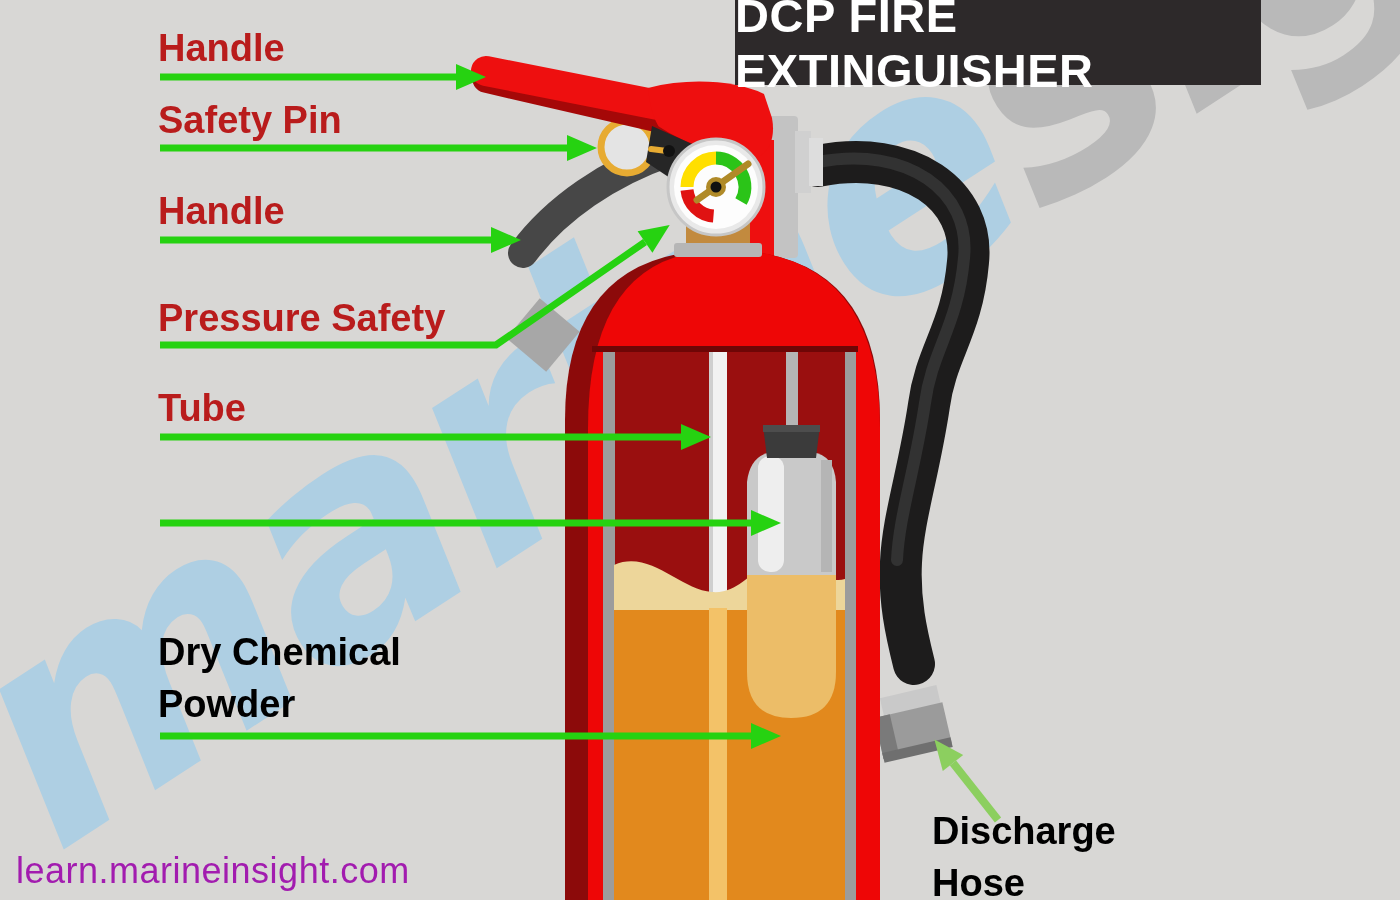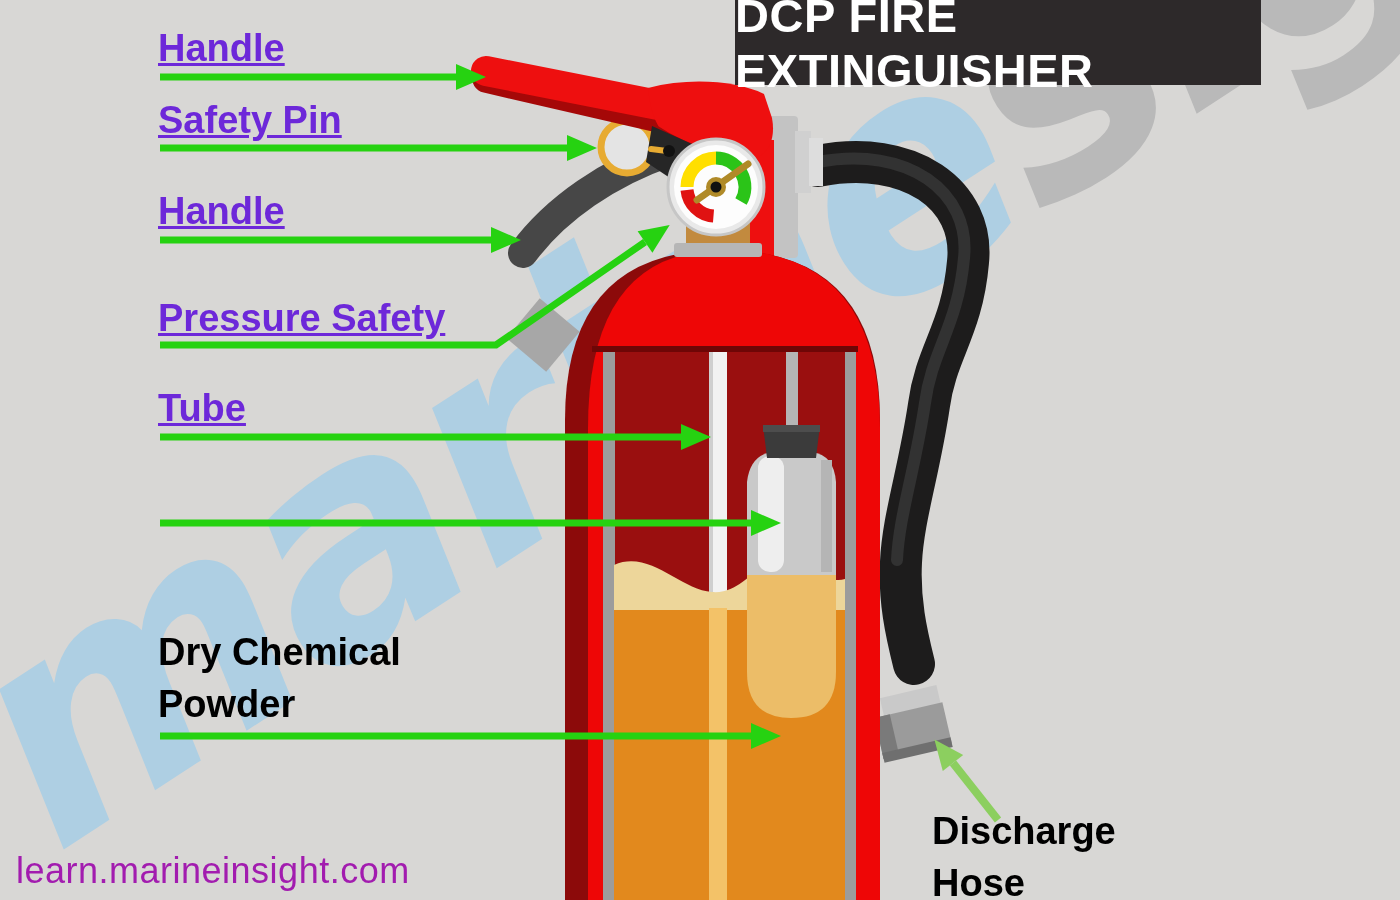--- a/index.html
+++ b/index.html
@@ -10,21 +10,21 @@
              transform:rotate(-33deg);transform-origin:0 100%;
              font:italic 700 310px "DejaVu Sans",sans-serif;white-space:nowrap;
              letter-spacing:-8px;pointer-events:none;}
   .wm-blue{color:#aecfe3;}
   .wm-gray{color:#b9b9b9;}
   
   .diagram{position:absolute;left:0;top:0;z-index:2;}
   
   .lbl{position:absolute;z-index:3;font-weight:700;font-size:38px;line-height:52px;
        white-space:pre-line;letter-spacing:0px;}
-  .lbl-red{color:#6d28d9;text-decoration:underline;}
+  .lbl-red{color:#b91c1c;}
   .lbl-orange{color:#000000;}
   #lbl-handle-top{left:158px;top:22px;}
   #lbl-safety-pin{left:158px;top:94px;}
   #lbl-handle-lower{left:158px;top:185px;}
   #lbl-pressure-gauge{left:158px;top:292px;}
   #lbl-tube{left:158px;top:382px;}
   #lbl-gas-canister{left:158px;top:468px;}
   #lbl-dry-chemical{left:158px;top:626px;}
   #lbl-discharge-hose{left:932px;top:805px;}
   

